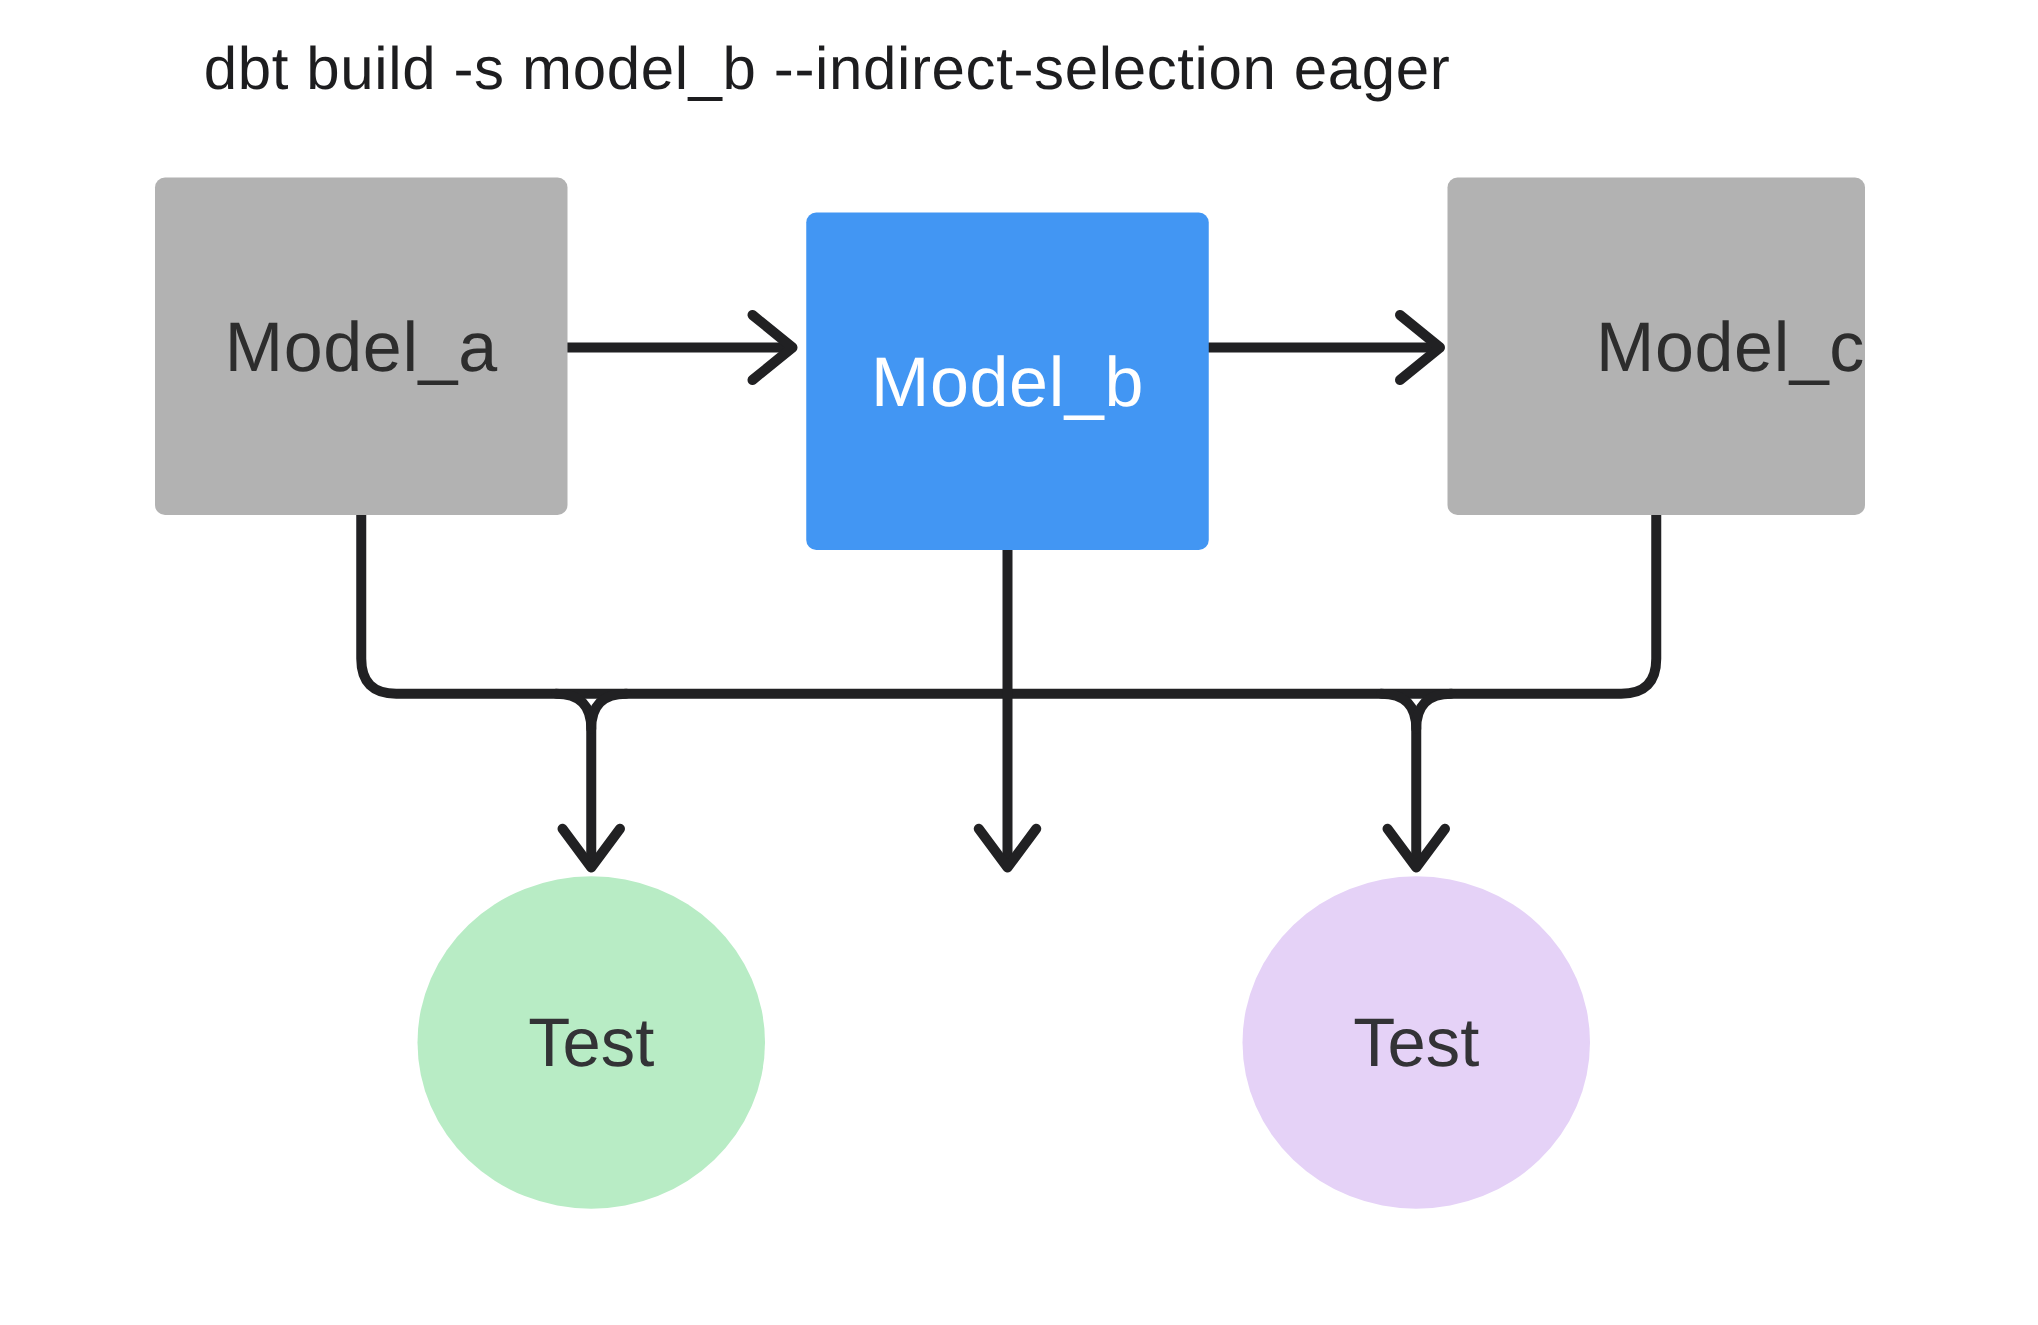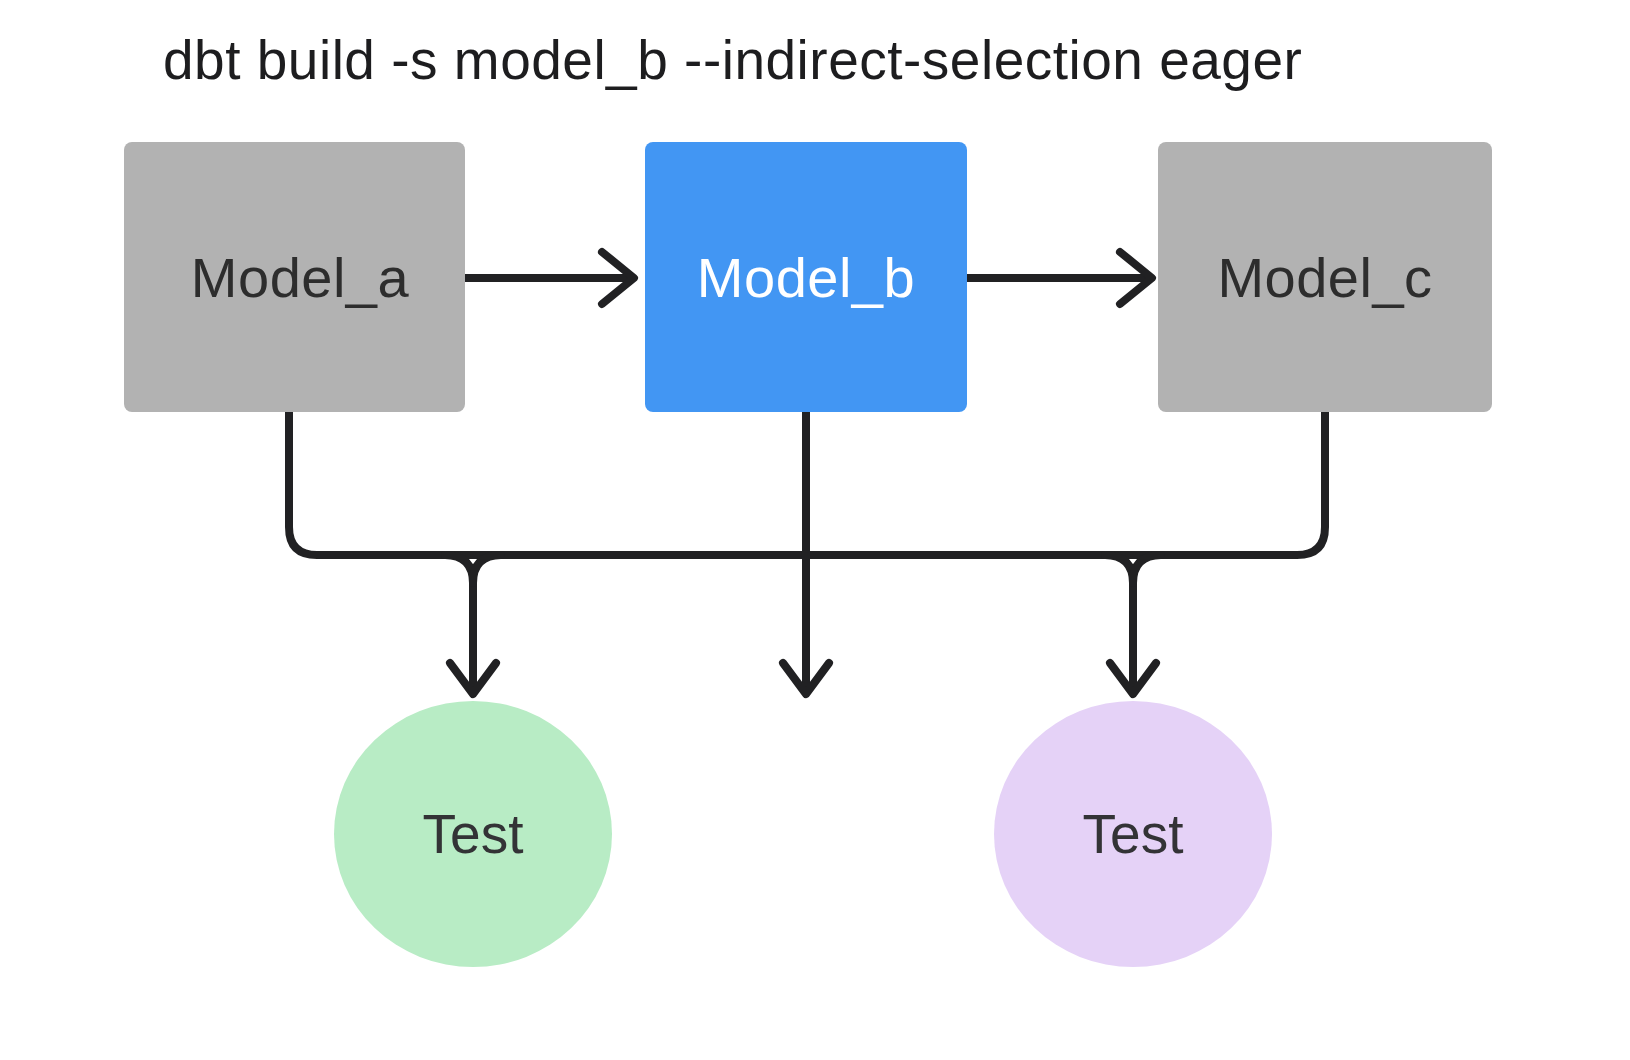--- a/index.html
+++ b/index.html
@@ -12,21 +12,21 @@
     position: relative;
     width: 1630px;
     height: 1060px;
     background: #ffffff;
     overflow: hidden;
   }
   #title {
     position: absolute;
     left: 163px;
     top: 28px;
-    font-size: 55px;
+    font-size: 48px;
     font-weight: 500;
     letter-spacing: 0.5px;
     color: #1d1d1f;
     white-space: nowrap;
   }
   #edges-svg {
     position: absolute;
     left: 0;
     top: 0;
     width: 1630px;
@@ -51,23 +51,23 @@
     letter-spacing: 0.5px;
   }
   .model-gray {
     background: #b2b2b2;
     color: #2d2d2d;
   }
   .model-selected {
     background: #4296f3;
     color: #ffffff;
   }
-  #model-a { left: 124px; width: 330px; padding-left: 11px; }
-  #model-b { left: 645px; width: 322px; }
-  #model-c { left: 1158px; width: 334px; }
+  #model-a { left: 124px; width: 330px; }
+  #model-b { left: 645px; width: 322px; margin-top: 28px; }
+  #model-c { left: 1158px; width: 334px; justify-content: flex-end; }
   .test-circle {
     position: absolute;
     top: 701px;
     width: 278px;
     height: 266px;
     border-radius: 50%;
     display: flex;
     flex-direction: column;
     align-items: center;
     justify-content: center;

